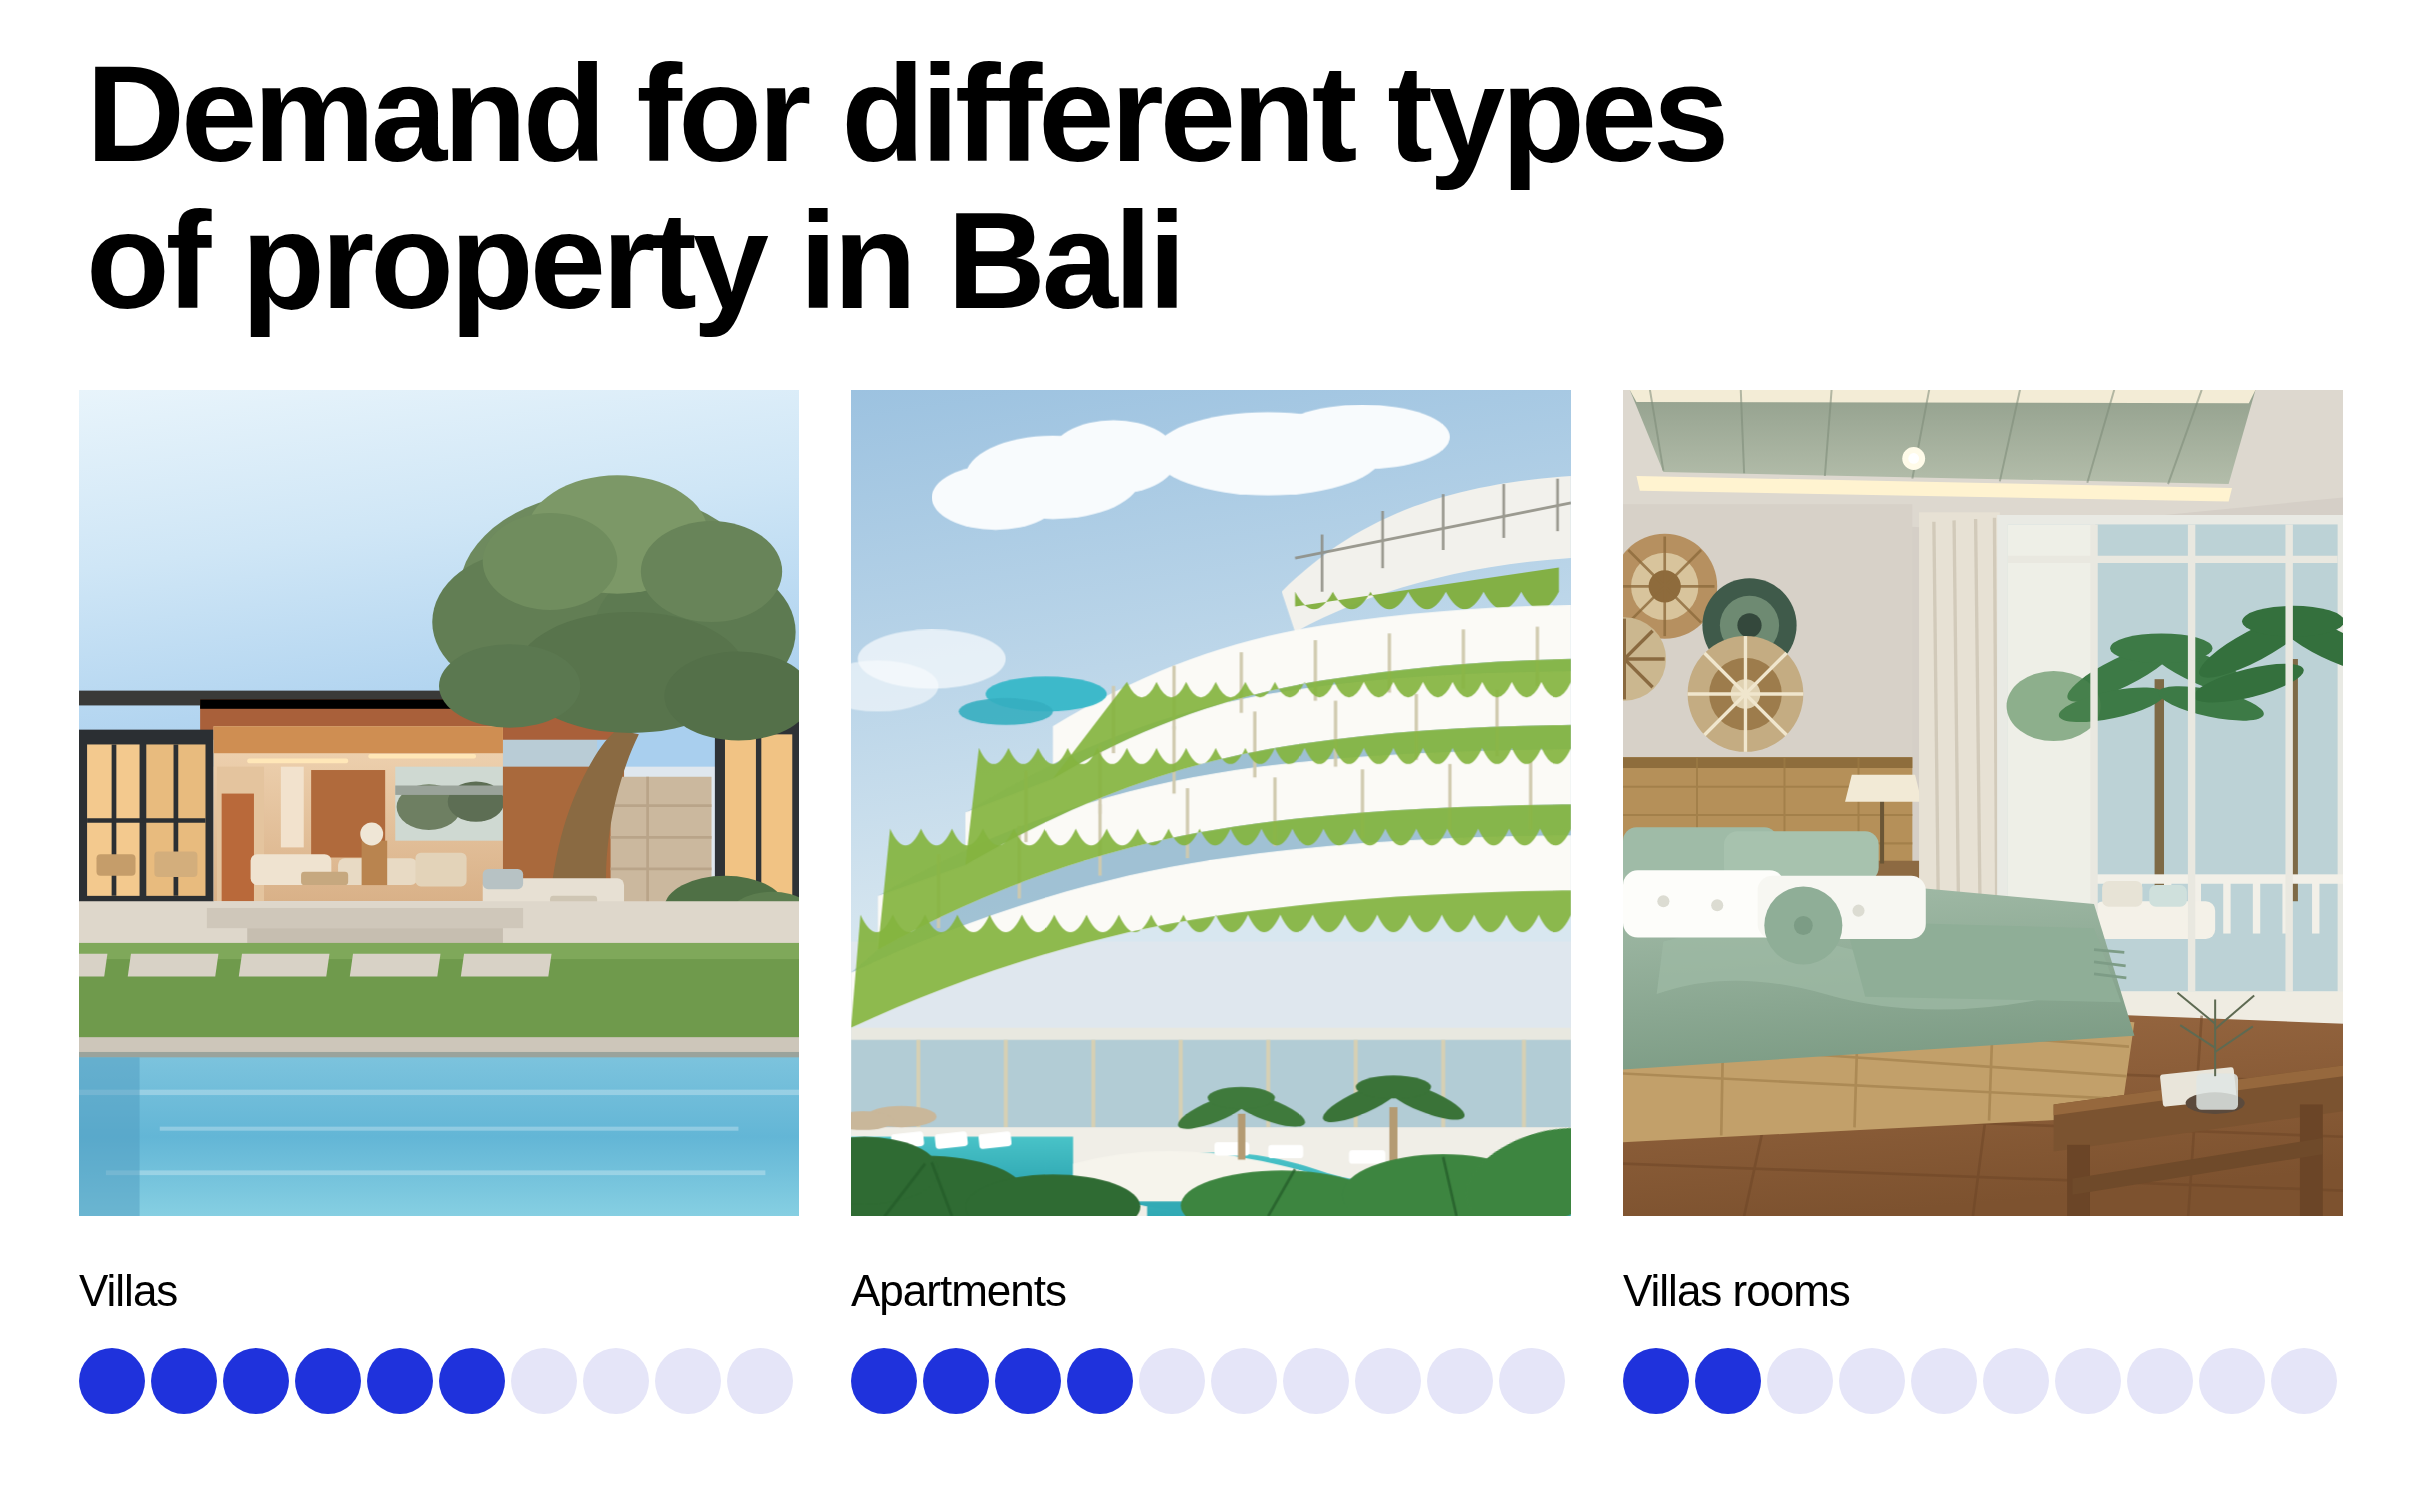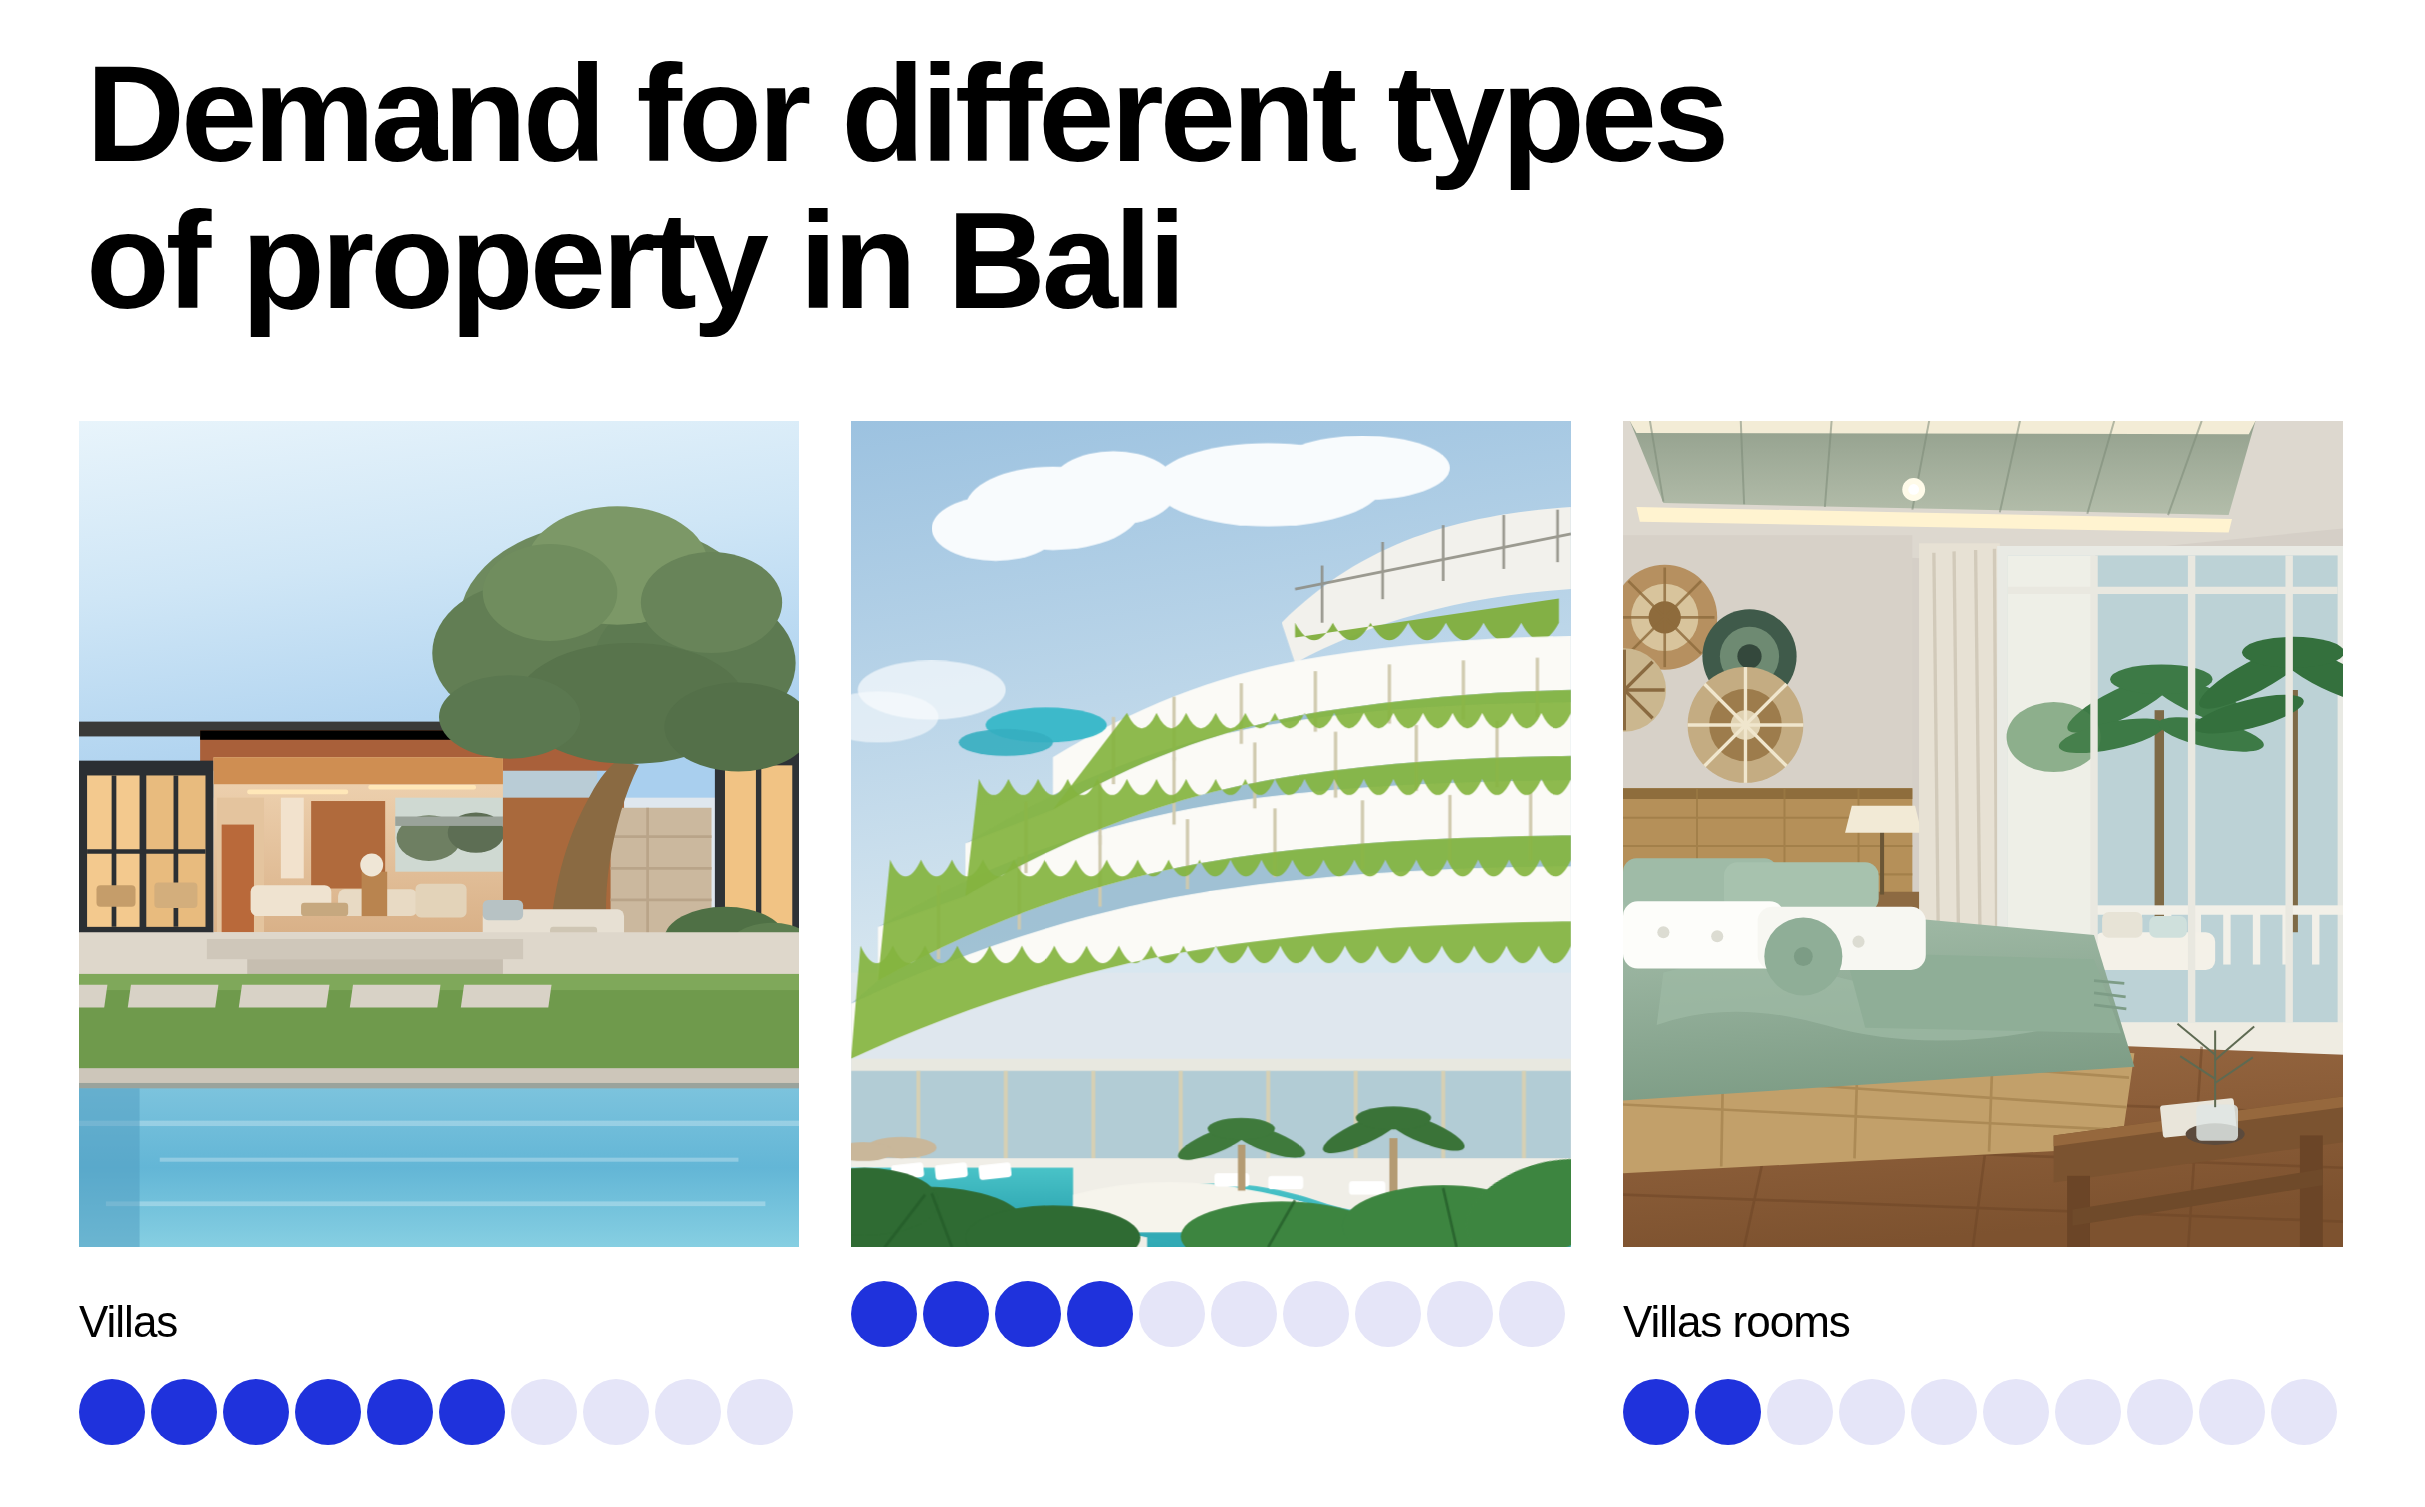--- a/index.html
+++ b/index.html
@@ -34,21 +34,20 @@
   }
 
   
   .columns {
     position: absolute;
     left: 79px;
     top: 390px;
     width: 2267px;
     display: flex;
     gap: 52px;
-    margin-top: 31px;
   }
 
   .column { width: 720px; }
 
   .photo {
     position: relative;
     width: 720px;
     height: 826px;
     overflow: hidden;
     background: #dfe7ee;
@@ -418,20 +417,21 @@
           </g>
           <g stroke="#255c2a" stroke-width="4" opacity="0.75">
             <line x1="50" y1="1228" x2="110" y2="1150"></line>
             <line x1="150" y1="1228" x2="120" y2="1148"></line>
             <line x1="620" y1="1228" x2="660" y2="1158"></line>
             <line x1="900" y1="1228" x2="880" y2="1140"></line>
           </g>
         </svg>
       </div>
 
+      <div class="cat-label">Apartments</div>
 
       <div class="dots">
         <span class="dot on"></span>
         <span class="dot on"></span>
         <span class="dot on"></span>
         <span class="dot on"></span>
         <span class="dot off"></span>
         <span class="dot off"></span>
         <span class="dot off"></span>
         <span class="dot off"></span>

